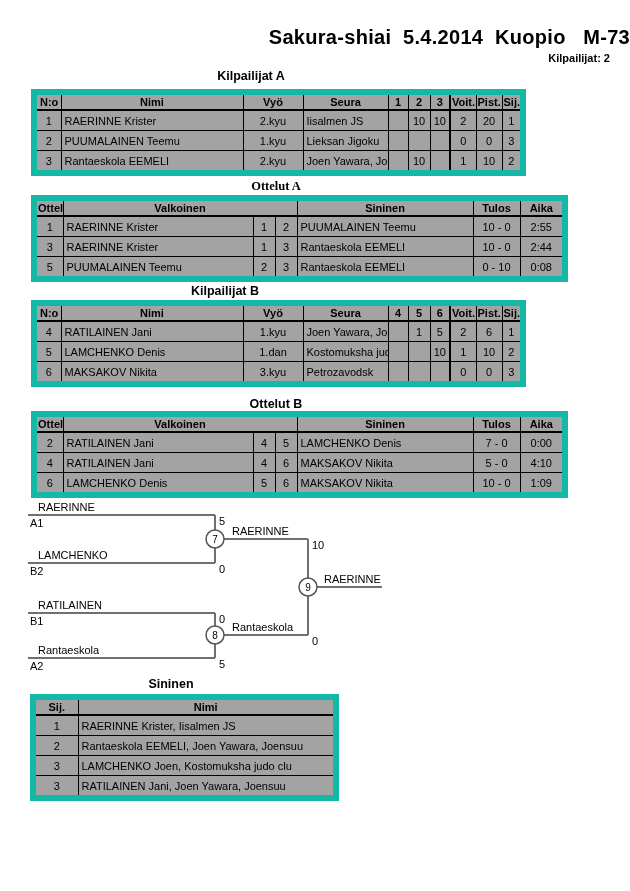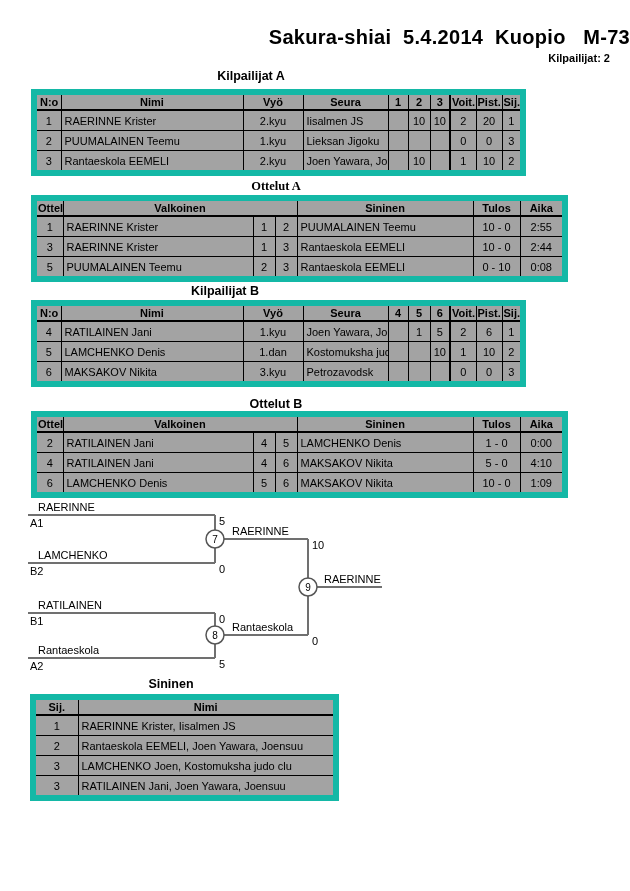--- a/index.html
+++ b/index.html
@@ -244,21 +244,21 @@
       <th class="c">Sininen</th>
       <th class="c">Tulos</th>
       <th class="c">Aika</th>
     </tr>
     <tr>
       <td class="c">2</td>
       <td class="l">RATILAINEN Jani</td>
       <td class="c np">4</td>
       <td class="c np">5</td>
       <td class="l">LAMCHENKO Denis</td>
-      <td class="c">1 - 0</td>
+      <td class="c">7 - 0</td>
       <td class="c">0:00</td>
     </tr>
     <tr>
       <td class="c">4</td>
       <td class="l">RATILAINEN Jani</td>
       <td class="c np">4</td>
       <td class="c np">6</td>
       <td class="l">MAKSAKOV Nikita</td>
       <td class="c">5 - 0</td>
       <td class="c">4:10</td>

